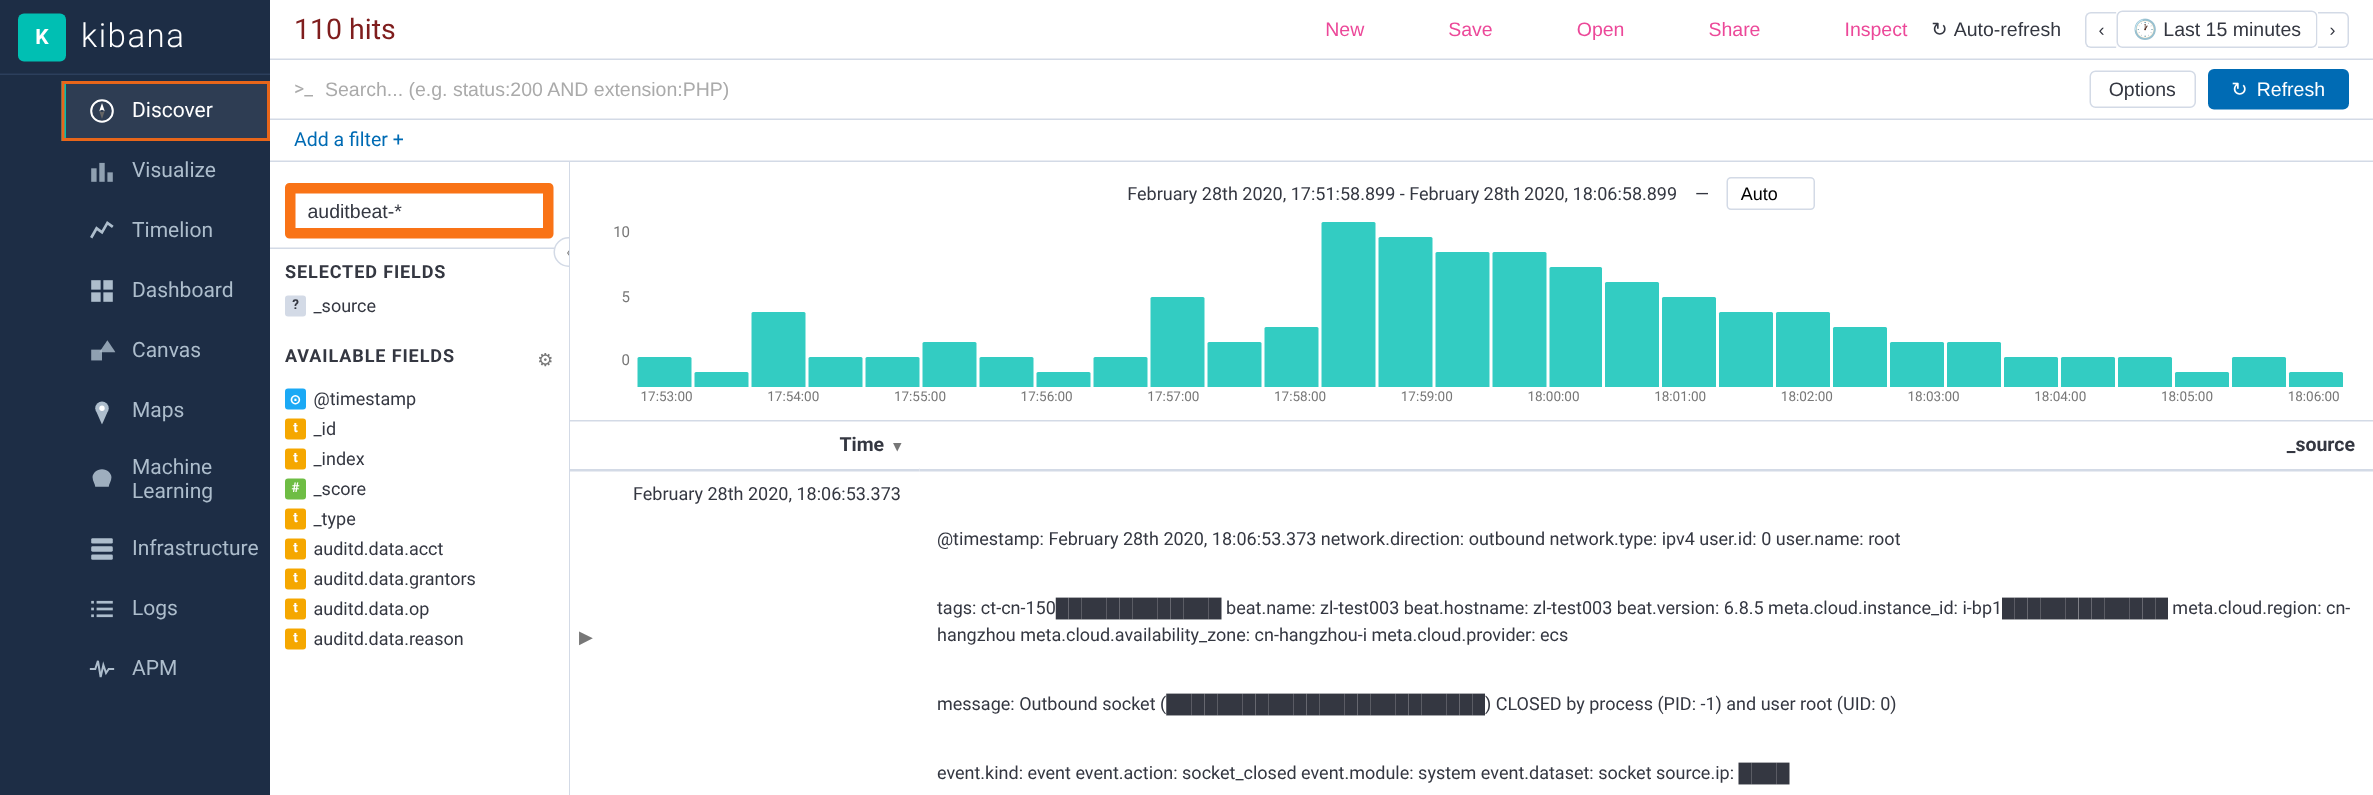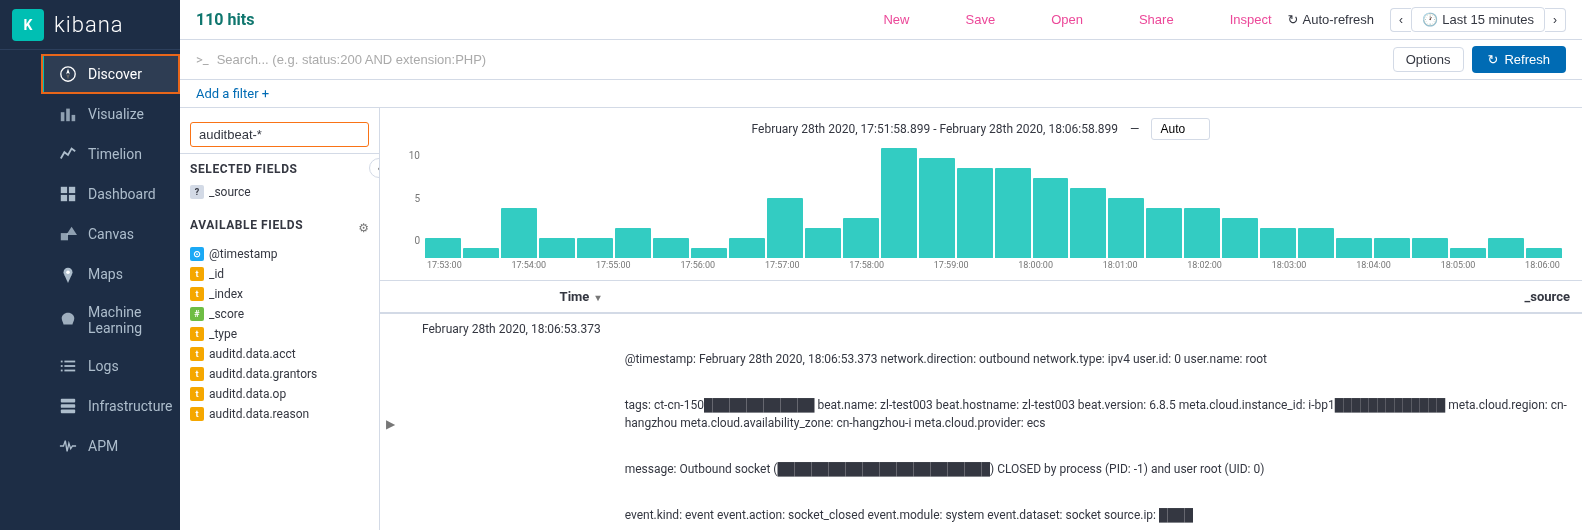--- a/index.html
+++ b/index.html
@@ -18,21 +18,21 @@
     .nav-item.active { color: white; background: rgba(255,255,255,0.08); border-left-color: #00bfb3; outline: 2px solid #e8661a; outline-offset: -2px; }
     .nav-item-icon { width: 20px; height: 20px; margin-right: 10px; display: flex; align-items: center; justify-content: center; flex-shrink: 0; }
     .nav-item-label { font-size: 14px; }
 
     
     .main { flex: 1; display: flex; flex-direction: column; overflow: hidden; }
 
     
     .top-bar { display: flex; align-items: center; justify-content: space-between; padding: 0 16px; height: 40px; background: white; border-bottom: 1px solid #d3dae6; flex-shrink: 0; }
     .top-bar-left { display: flex; align-items: center; gap: 8px; }
-    .hits-count { font-size: 16px; font-weight: 700; color: #0f766e; }
+    .hits-count { font-size: 19px; font-weight: 400; color: #7f1d1d; }
     .top-bar-right { display: flex; align-items: center; gap: 16px; }
     .top-bar-action { color: #ec4899; cursor: pointer; font-size: 13px; background: none; border: none; padding: 0; margin-left: 40px; }
     .time-range-btn { display: flex; align-items: center; gap: 4px; border: 1px solid #d3dae6; padding: 4px 10px; border-radius: 4px; cursor: pointer; background: white; font-size: 13px; color: #343741; }
     .time-nav-btn { border: 1px solid #d3dae6; background: white; padding: 4px 8px; cursor: pointer; color: #343741; font-size: 12px; }
     .time-nav-left { border-radius: 4px 0 0 4px; border-right: none; }
     .time-nav-right { border-radius: 0 4px 4px 0; border-left: none; }
     .refresh-btn { background: #006bb4; color: white; border: none; padding: 6px 16px; border-radius: 4px; cursor: pointer; display: flex; align-items: center; gap: 6px; font-size: 13px; font-weight: 500; }
     .auto-refresh-btn { display: flex; align-items: center; gap: 4px; color: #343741; background: none; border: none; cursor: pointer; font-size: 13px; }
 
     
@@ -45,21 +45,21 @@
     
     .filter-bar { display: flex; align-items: flex-end; padding: 6px 16px; background: white; border-bottom: 1px solid #d3dae6; flex-shrink: 0; }
     .add-filter { color: #006bb4; cursor: pointer; font-size: 13px; display: flex; align-items: center; gap: 3px; }
 
     
     .content { display: flex; flex: 1; overflow: hidden; }
 
     
     .sidebar-panel { width: 200px; background: white; border-right: 1px solid #d3dae6; flex-shrink: 0; overflow-y: auto; padding: 8px 0; position: relative; }
     .index-select-wrapper { display: flex; align-items: center; padding: 6px 10px; gap: 4px; border-bottom: 1px solid #d3dae6; }
-    .index-select { border: 1px solid #f97316; border-radius: 3px; padding: 4px 24px 4px 8px; font-size: 13px; color: #343741; appearance: none; background: white; cursor: pointer; flex: 1; }
+    .index-select { border: 7px solid #f97316; border-radius: 3px; padding: 4px 24px 4px 8px; font-size: 13px; color: #343741; appearance: none; background: white; cursor: pointer; flex: 1; }
     .collapse-btn { background: white; border: 1px solid #d3dae6; border-radius: 50%; width: 20px; height: 20px; display: flex; align-items: center; justify-content: center; cursor: pointer; font-size: 10px; color: #777; position: absolute; right: -10px; top: 50px; z-index: 10; }
     .fields-section { padding: 8px 10px; }
     .fields-section-title { font-size: 12px; font-weight: 700; color: #343741; margin-bottom: 6px; text-transform: uppercase; letter-spacing: 0.05em; }
     .field-item { display: flex; align-items: center; padding: 3px 0; font-size: 12px; cursor: pointer; color: #343741; }
     .field-type-badge { width: 14px; height: 14px; border-radius: 2px; display: flex; align-items: center; justify-content: center; font-size: 9px; font-weight: bold; margin-right: 5px; flex-shrink: 0; }
     .badge-q { background: #d3dae6; color: #343741; }
     .badge-t { background: #f5a700; color: white; }
     .badge-hash { background: #6ebd44; color: white; }
     .badge-clock { background: #1ba9f5; color: white; }
     .fields-gear { font-size: 12px; color: #777; cursor: pointer; margin-left: 4px; }
@@ -161,39 +161,39 @@
     <div class="nav-item-icon">
             <svg viewBox="0 0 20 20" width="18" height="18" fill="currentColor" opacity="0.9">
               <path d="M10 2 C6 2 3 5 3 8 C3 11 5 13 5 15 L15 15 C15 13 17 11 17 8 C17 5 14 2 10 2Z"></path>
             </svg>
           </div>
     <span class="nav-item-label">Machine Learning</span>
   </div>
         <div class="nav-item">
     <div class="nav-item-icon">
             <svg viewBox="0 0 20 20" width="18" height="18" fill="currentColor">
+              <rect x="2" y="2" width="16" height="4" rx="1"></rect>
+              <rect x="2" y="8" width="16" height="4" rx="1"></rect>
+              <rect x="2" y="14" width="16" height="4" rx="1"></rect>
+            </svg>
+          </div>
+    <span class="nav-item-label">Infrastructure</span>
+  </div>
+        <div class="nav-item">
+    <div class="nav-item-icon">
+            <svg viewBox="0 0 20 20" width="18" height="18" fill="currentColor">
               <rect x="2" y="4" width="2" height="2"></rect>
               <rect x="6" y="4" width="12" height="2"></rect>
               <rect x="2" y="9" width="2" height="2"></rect>
               <rect x="6" y="9" width="12" height="2"></rect>
               <rect x="2" y="14" width="2" height="2"></rect>
               <rect x="6" y="14" width="12" height="2"></rect>
             </svg>
           </div>
     <span class="nav-item-label">Logs</span>
-  </div>
-        <div class="nav-item">
-    <div class="nav-item-icon">
-            <svg viewBox="0 0 20 20" width="18" height="18" fill="currentColor">
-              <rect x="2" y="2" width="16" height="4" rx="1"></rect>
-              <rect x="2" y="8" width="16" height="4" rx="1"></rect>
-              <rect x="2" y="14" width="16" height="4" rx="1"></rect>
-            </svg>
-          </div>
-    <span class="nav-item-label">Infrastructure</span>
   </div>
         <div class="nav-item">
     <div class="nav-item-icon">
             <svg viewBox="0 0 20 20" width="18" height="18" fill="none" stroke="currentColor" stroke-width="1.5">
               <polyline points="1,10 5,10 7,4 9,16 11,7 13,13 15,10 19,10"></polyline>
             </svg>
           </div>
     <span class="nav-item-label">APM</span>
   </div>
       </nav>

